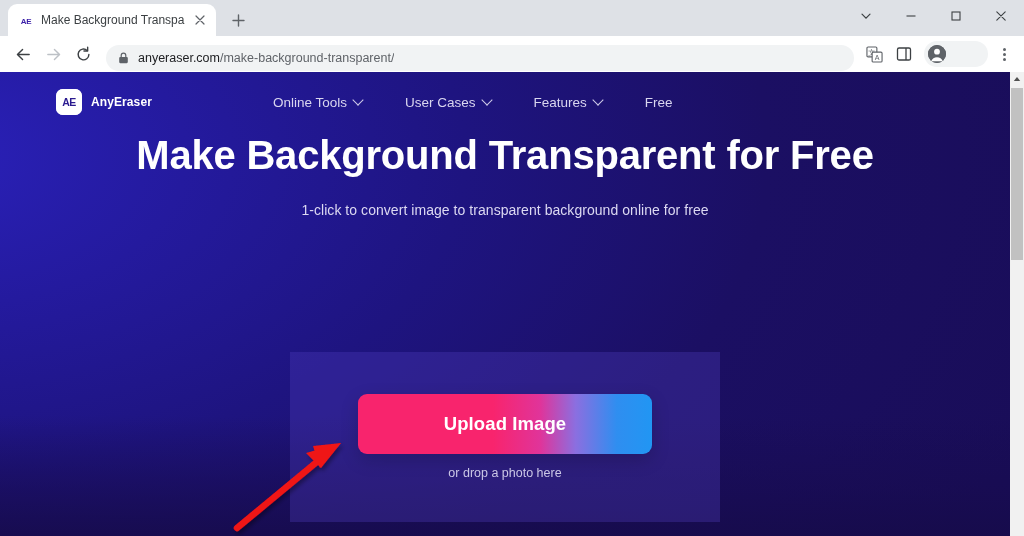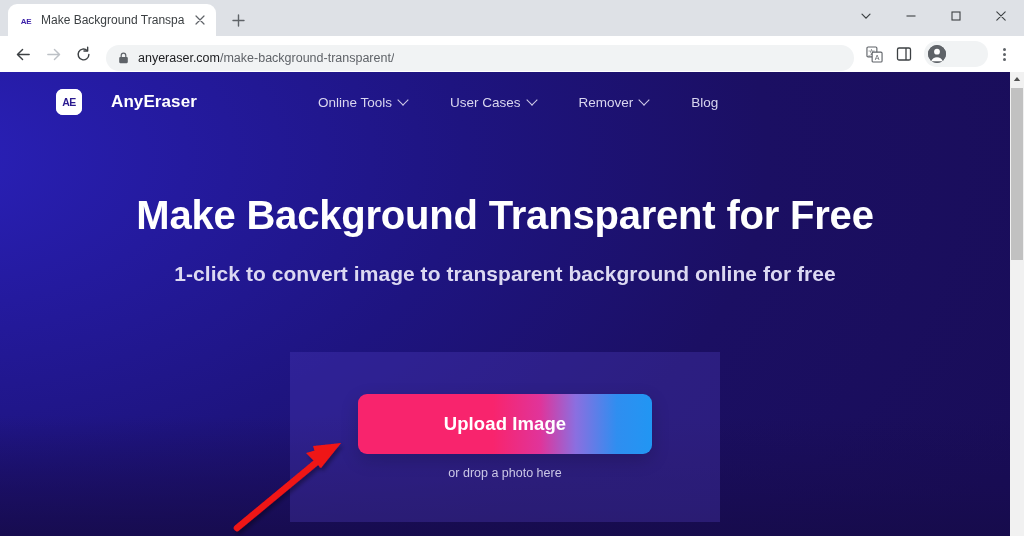--- a/index.html
+++ b/index.html
@@ -98,44 +98,44 @@
   .site-header {
     position:absolute; left:0; top:0; width:1010px; height:60px;
     display:flex; align-items:center; z-index:4;
   }
   .brand { display:flex; align-items:center; gap:9px; margin-left:56px; }
   .brand-mark {
     width:26px; height:26px; border-radius:7px; background:#ffffff;
     display:flex; align-items:center; justify-content:center;
     font-size:11px; font-weight:bold; color:#2a1a8f; letter-spacing:-0.5px;
   }
-  .brand-name { font-size:17px; font-weight:bold; color:#ffffff; letter-spacing:0.1px;margin-left:20px; }
+  .brand-name { font-size:12px; font-weight:bold; color:#ffffff; letter-spacing:0.1px; }
 
   .mainnav { display:flex; align-items:center; margin-left:100px; gap:0; }
   .nav-item {
     display:flex; align-items:center; gap:7px; color:#d9d6ef;
     font-size:13.5px; padding:0 21px; white-space:nowrap;
   }
   .caret { display:inline-block; width:9px; height:9px; position:relative; top:-2px; }
   .caret::before {
     content:""; position:absolute; left:0; top:0; width:7px; height:7px;
     border-right:1.4px solid #cfcbe8; border-bottom:1.4px solid #cfcbe8;
     transform:rotate(45deg);
   }
   .nav-pro { margin-left:28px; gap:9px; }
   .pro-icon { width:14px; height:14px; flex:0 0 auto; }
 
   
   .hero { position:absolute; left:0; top:60px; width:1010px; text-align:center; z-index:3; }
   .hero h1 {
     font-size:40px; font-weight:bold; color:#ffffff; letter-spacing:-0.2px;
-    margin-top:60px; line-height:1.15;
+    line-height:1.15;
   }
   .hero .sub {
-    font-size:21px; color:#dcd9f2; margin-top:24px; letter-spacing:0.05px;font-weight:bold;
+    font-size:14px; color:#dcd9f2; margin-top:24px; letter-spacing:0.05px;
   }
 
   .dropzone {
     position:absolute; left:290px; top:280px; width:430px; height:170px;
     background:rgba(86,66,200,0.30); border-radius:0; z-index:3;
   }
   .upload-btn {
     position:absolute; left:68px; top:42px; width:294px; height:60px;
     border-radius:9px;
     background:linear-gradient(90deg,#f8246d 0%,#f8246d 46%,#e0349a 62%,#8b6fe0 74%,#2f8ef0 88%,#2196f3 100%);
@@ -292,25 +292,25 @@
         <div class="mainnav">
           <div class="nav-item">
             <span>Online Tools</span>
             <span class="caret"></span>
           </div>
           <div class="nav-item">
             <span>User Cases</span>
             <span class="caret"></span>
           </div>
           <div class="nav-item">
-            <span>Remover</span>
+            <span>Features</span>
             <span class="caret"></span>
           </div>
           <div class="nav-item">
-            <span>Blog</span>
+            <span>Free</span>
           </div>
         </div>
       </div>
 
       <div class="hero">
         <h1>Make Background Transparent for Free</h1>
         <div class="sub">1-click to convert image to transparent background online for free</div>
       </div>
 
       <div class="dropzone">

